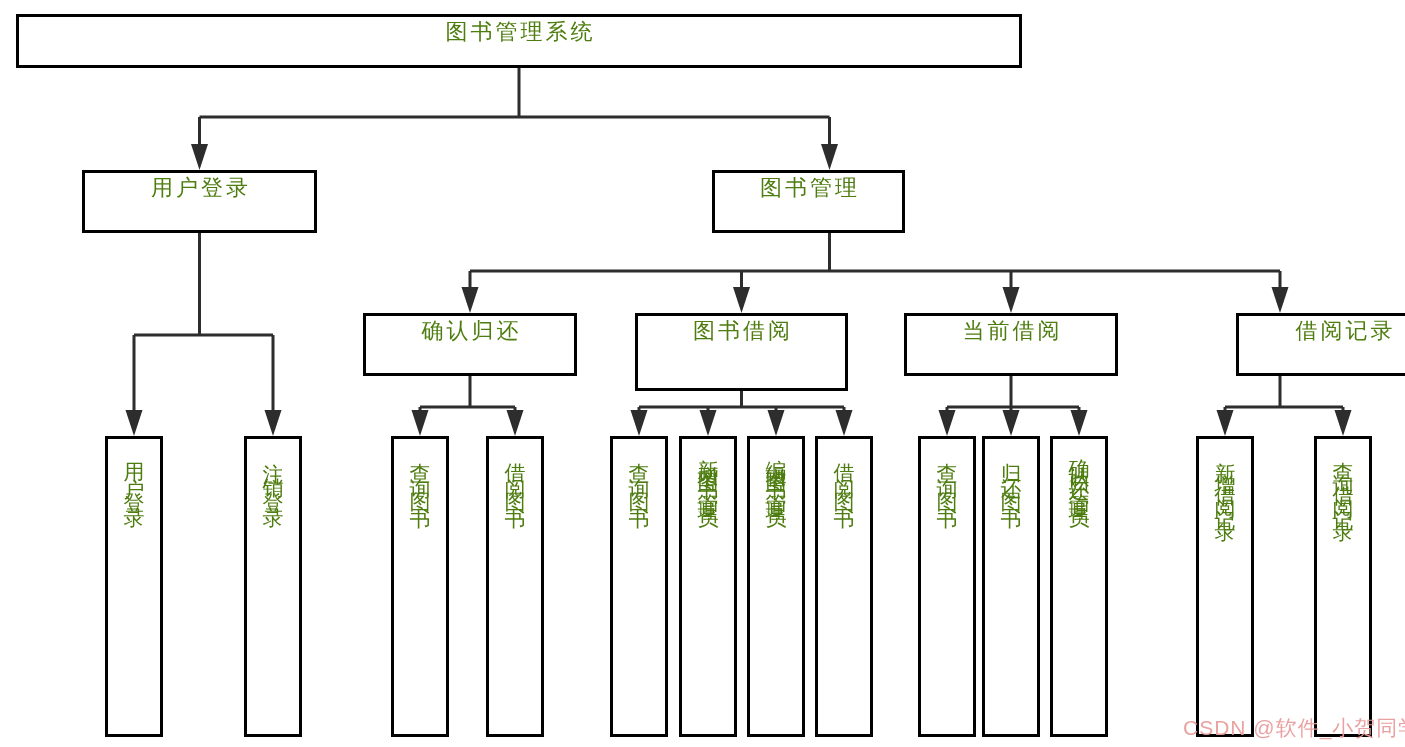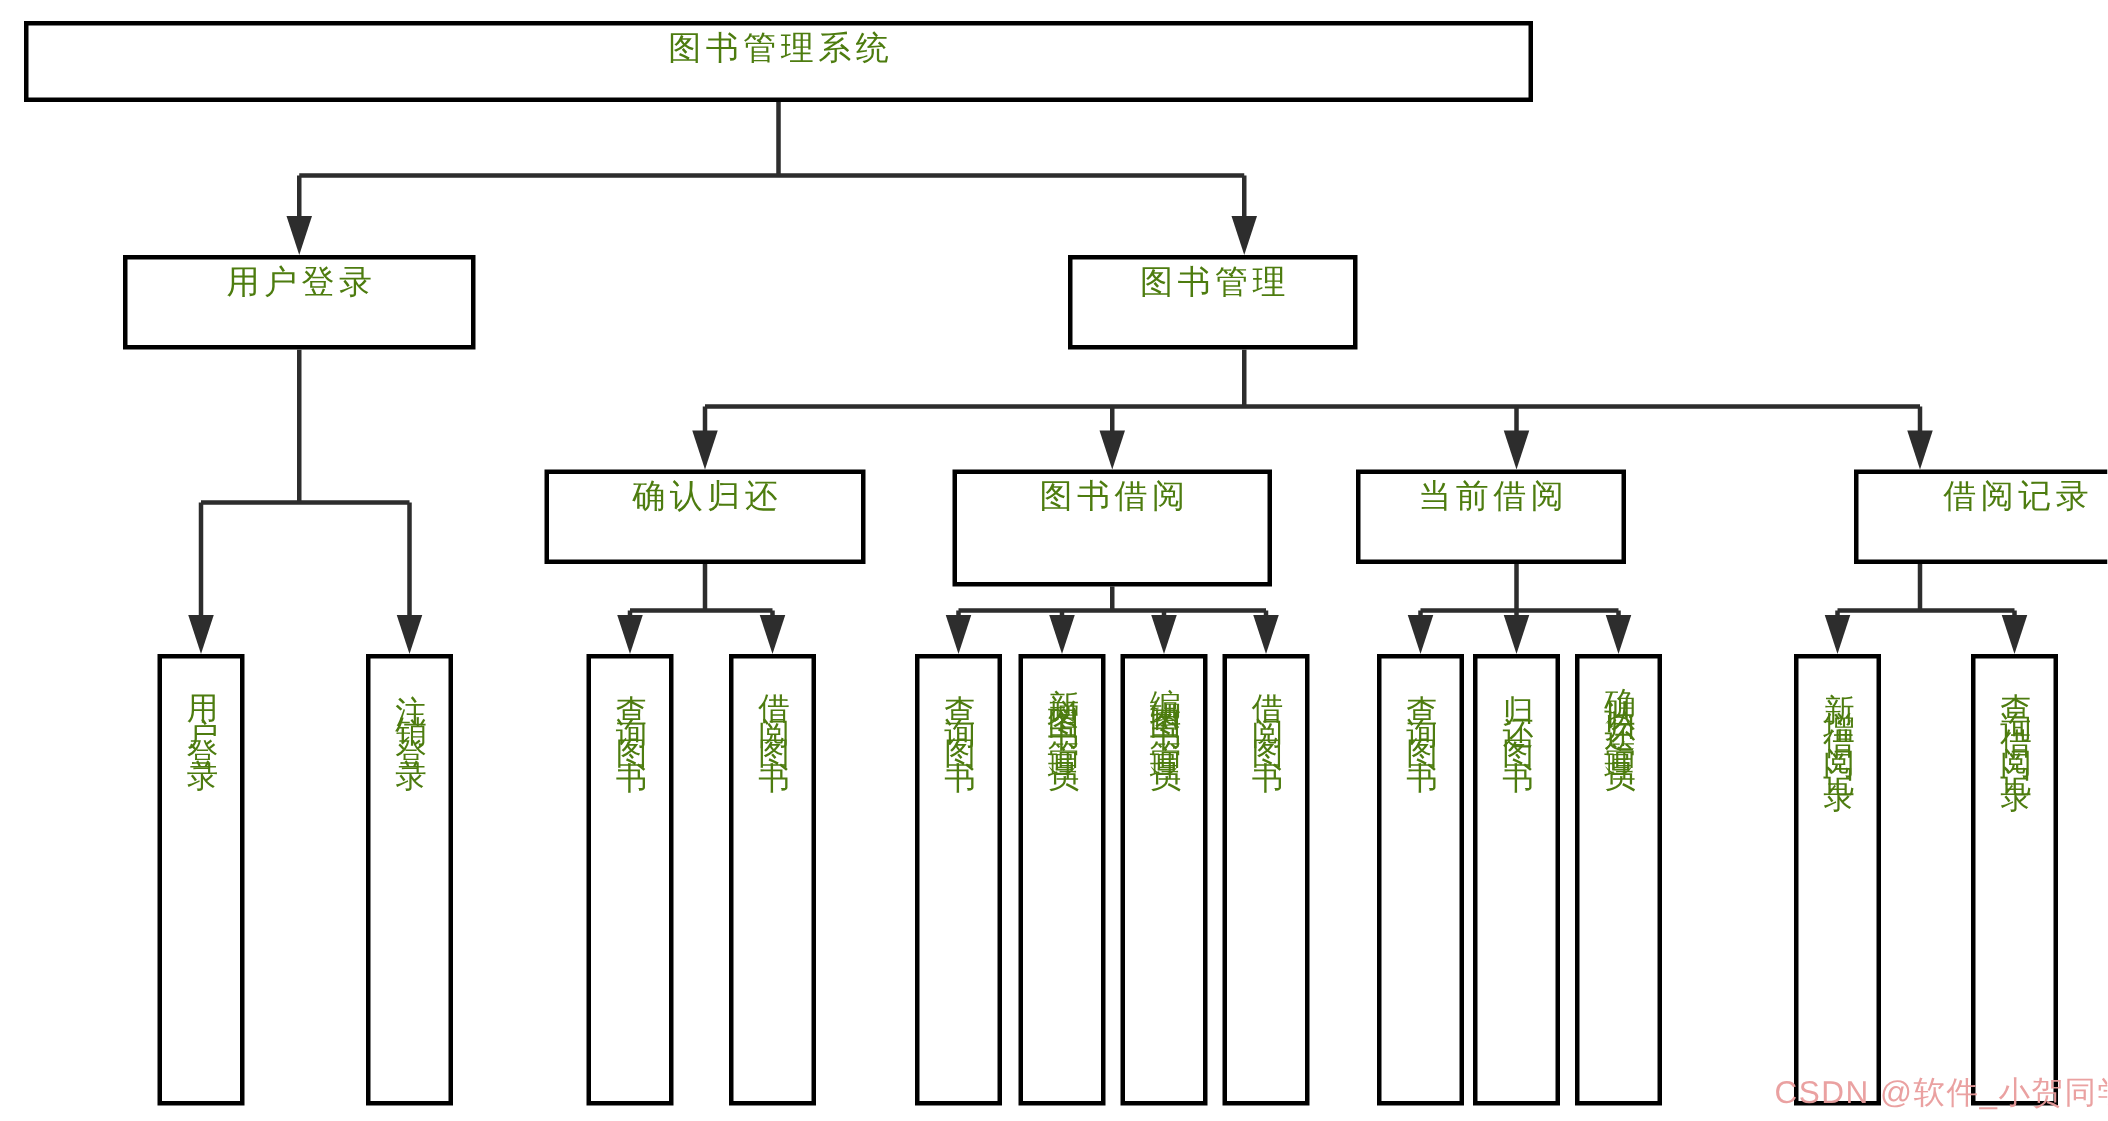--- a/index.html
+++ b/index.html
@@ -98,21 +98,21 @@
   <div class="box hbox" style="left:712px;top:170px;width:193px;height:63px">
     <span class="lbl">图书管理</span>
   </div>
 
   <div class="box hbox" style="left:363px;top:313px;width:214px;height:63px">
     <span class="lbl">确认归还</span>
   </div>
   <div class="box hbox" style="left:635px;top:313px;width:213px;height:78px">
     <span class="lbl">图书借阅</span>
   </div>
-  <div class="box hbox" style="left:904px;top:313px;width:180px;height:63px">
+  <div class="box hbox" style="left:904px;top:313px;width:214px;height:63px">
     <span class="lbl">当前借阅</span>
   </div>
   <div class="box hbox" style="left:1236px;top:313px;width:216px;height:63px">
     <span class="lbl">借阅记录</span>
   </div>
 
   <div class="box vbox sp-a" style="left:105px;top:436px;width:58px;height:301px">
     <span class="lbl">用户登录</span>
   </div>
   <div class="box vbox sp-a" style="left:244px;top:436px;width:58px;height:301px">

